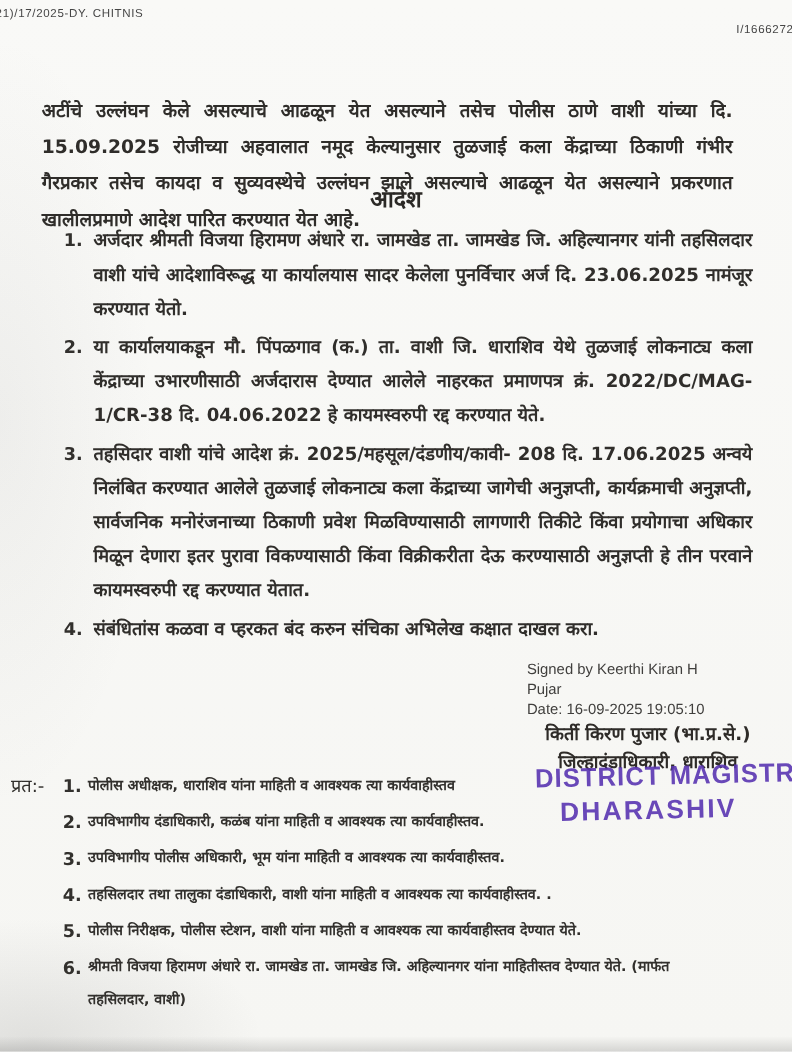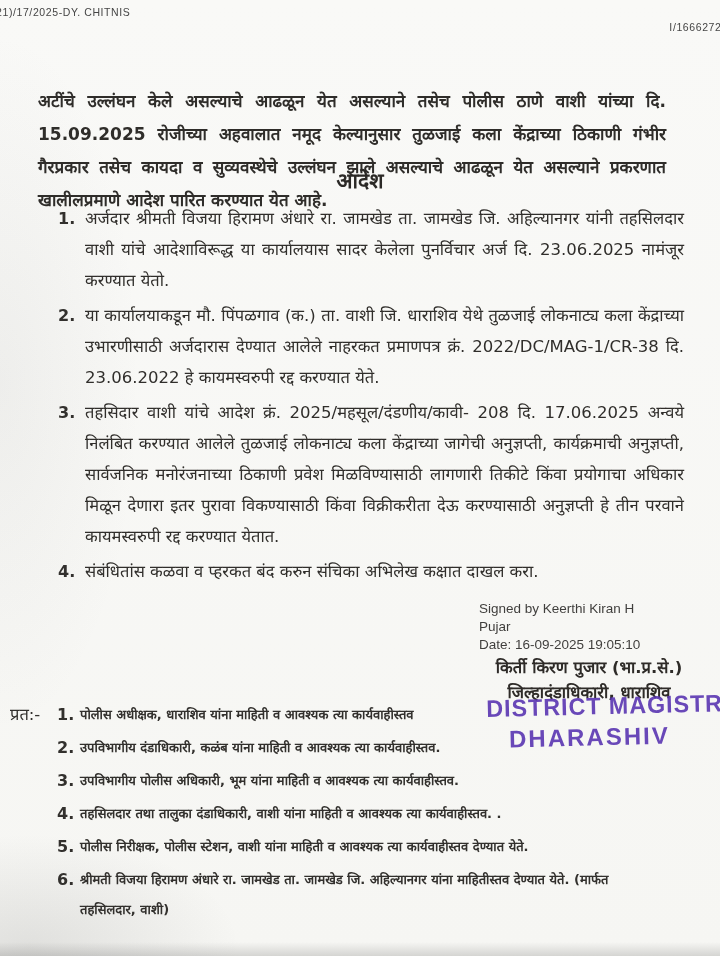--- a/index.html
+++ b/index.html
@@ -25,21 +25,21 @@
     font-size:17px; line-height:33px; font-weight:600;
     text-align:justify; color:#2f2d2a;margin-top:48px;
   }
   .order-heading {
     position:absolute; top:166px; left:0; width:100%;
     text-align:center; font-size:21px; font-weight:700; color:#2b2926;
   }
   .order-list { position:absolute; top:203px; left:58px; width:626px; }
   .o-item { display:flex; margin-bottom:4px; }
   .o-num { width:27px; flex:0 0 27px; font-size:16px; font-weight:600; line-height:31px; }
-  .o-txt { flex:1; font-size:16.5px; font-weight:400; line-height:31px; text-align:justify; color:#302e2b; }
+  .o-txt { flex:1; font-size:16.5px; font-weight:700; line-height:31px; text-align:justify; color:#302e2b; }
   .sig {
     position:absolute; top:600px; left:455px; width:268px;
   }
   .sig-en {
     padding-left:24px; font-family:"Liberation Sans",sans-serif;
     font-size:13.5px; line-height:18px; font-weight:500; color:#403f3d;
   }
   .sig-mr { text-align:center; font-size:16.5px; font-weight:700; line-height:23px; color:#2e2b28; margin-top:2px; }
   .stamp {
     position:absolute; top:695px; left:486px; width:300px;
@@ -68,21 +68,21 @@
 
   <div class="order-heading">आदेश</div>
 
   <div class="order-list">
     <div class="o-item">
       <span class="o-num">1.</span>
       <span class="o-txt">अर्जदार श्रीमती विजया हिरामण अंधारे रा. जामखेड ता. जामखेड जि. अहिल्यानगर यांनी तहसिलदार वाशी यांचे आदेशाविरूद्ध या कार्यालयास सादर केलेला पुनर्विचार अर्ज दि. 23.06.2025 नामंजूर करण्यात येतो.</span>
     </div>
     <div class="o-item">
       <span class="o-num">2.</span>
-      <span class="o-txt">या कार्यालयाकडून मौ. पिंपळगाव (क.) ता. वाशी जि. धाराशिव येथे तुळजाई लोकनाट्य कला केंद्राच्या उभारणीसाठी अर्जदारास देण्यात आलेले नाहरकत प्रमाणपत्र क्रं. 2022/DC/MAG-1/CR-38 दि. 23.06.2022 हे कायमस्वरुपी रद्द करण्यात येते.</span>
+      <span class="o-txt">या कार्यालयाकडून मौ. पिंपळगाव (क.) ता. वाशी जि. धाराशिव येथे तुळजाई लोकनाट्य कला केंद्राच्या उभारणीसाठी अर्जदारास देण्यात आलेले नाहरकत प्रमाणपत्र क्रं. 2022/DC/MAG-1/CR-38 दि. 04.06.2022 हे कायमस्वरुपी रद्द करण्यात येते.</span>
     </div>
     <div class="o-item">
       <span class="o-num">3.</span>
       <span class="o-txt">तहसिदार वाशी यांचे आदेश क्रं. 2025/महसूल/दंडणीय/कावी- 208 दि. 17.06.2025 अन्वये निलंबित करण्यात आलेले तुळजाई लोकनाट्य कला केंद्राच्या जागेची अनुज्ञप्ती, कार्यक्रमाची अनुज्ञप्ती, सार्वजनिक मनोरंजनाच्या ठिकाणी प्रवेश मिळविण्यासाठी लागणारी तिकीटे किंवा प्रयोगाचा अधिकार मिळून देणारा इतर पुरावा विकण्यासाठी किंवा विक्रीकरीता देऊ करण्यासाठी अनुज्ञप्ती हे तीन परवाने कायमस्वरुपी रद्द करण्यात येतात.</span>
     </div>
     <div class="o-item">
       <span class="o-num">4.</span>
       <span class="o-txt">संबंधितांस कळवा व प्हरकत बंद करुन संचिका अभिलेख कक्षात दाखल करा.</span>
     </div>
   </div>

